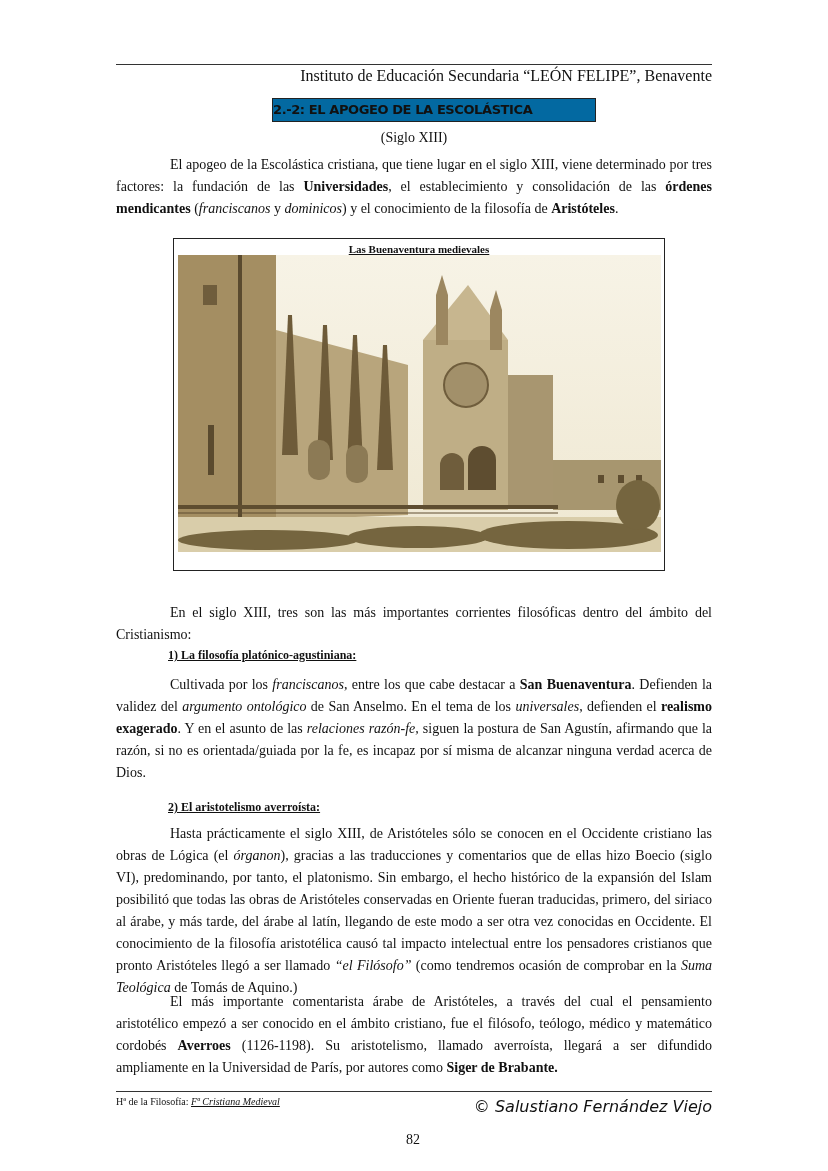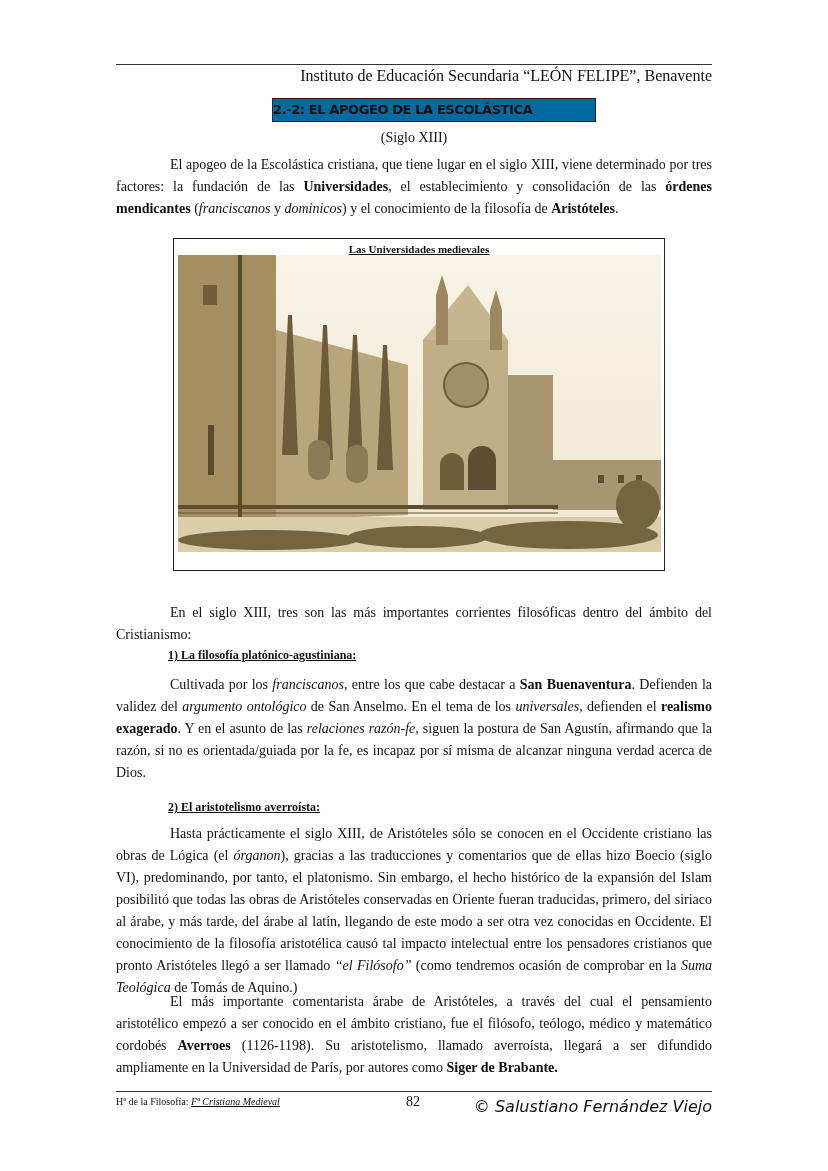--- a/index.html
+++ b/index.html
@@ -10,38 +10,38 @@
   .subtitle { position: absolute; left: 116px; top: 130px; width: 596px; text-align: center; font-weight: normal; font-size: 14px; }
   .para { position: absolute; left: 116px; width: 596px; font-size: 14px; line-height: 22px; text-align: justify; text-indent: 54px; margin: 0; }
   .para b { font-weight: bold; }
   .section-title { position: absolute; left: 168px; font-weight: bold; font-size: 12px; text-decoration: underline; }
   .figure { position: absolute; left: 173px; top: 238px; width: 490px; height: 331px; border: 1.5px solid #222; background: #fff; }
   .figure-caption { position: absolute; left: 0; top: 4px; width: 100%; text-align: center; font-weight: bold; font-size: 11px; text-decoration: underline; }
   .photo { position: absolute; left: 4px; top: 16px; width: 483px; height: 297px; background: #f6f2e4; overflow: hidden; }
   .footer-rule { position: absolute; left: 116px; top: 1091px; width: 596px; border-top: 1.3px solid #333; }
   .footer-left { position: absolute; left: 116px; top: 1096px; font-size: 10px; }
   .footer-left u { font-style: italic; }
-  .page-number { position: absolute; left: 406px; top: 1094px; font-size: 14px; }
+  .page-number { position: absolute; left: 406px; top: 1132px; font-size: 14px; }
   .footer-right { position: absolute; right: 116px; top: 1097px; font-family: "DejaVu Sans", sans-serif; font-style: italic; font-size: 16px; }
 </style>
 </head>
 <body>
 
 <div class="header">Instituto de Educación Secundaria “LEÓN FELIPE”, Benavente</div>
 <div class="header-rule"></div>
 
 <div class="title-box">2.-2: EL APOGEO DE LA ESCOLÁSTICA</div>
 <div class="subtitle">(Siglo XIII)</div>
 
 <p class="para" style="top:154px;">
   <span>El apogeo de la Escolástica cristiana, que tiene lugar en el siglo XIII, viene determinado por tres factores: la fundación de las </span><b>Universidades</b><span>, el establecimiento y consolidación de las </span><b>órdenes mendicantes</b><span> (</span><i>franciscanos</i><span> y </span><i>dominicos</i><span>) y el conocimiento de la filosofía de </span><b>Aristóteles</b><span>.</span>
 </p>
 
 <div class="figure">
-  <div class="figure-caption">Las Universidades medievales</div>
+  <div class="figure-caption">Las Buenaventura medievales</div>
   <div class="photo">
     <svg width="483" height="297" viewBox="0 0 483 297">
       <defs>
         <linearGradient id="sky" x1="0" y1="0" x2="0" y2="1">
           <stop offset="0" stop-color="#f7f3e6"></stop>
           <stop offset="1" stop-color="#efe8d2"></stop>
         </linearGradient>
         <linearGradient id="stone" x1="0" y1="0" x2="1" y2="0">
           <stop offset="0" stop-color="#a08a5e"></stop>
           <stop offset="1" stop-color="#c5b48c"></stop>

